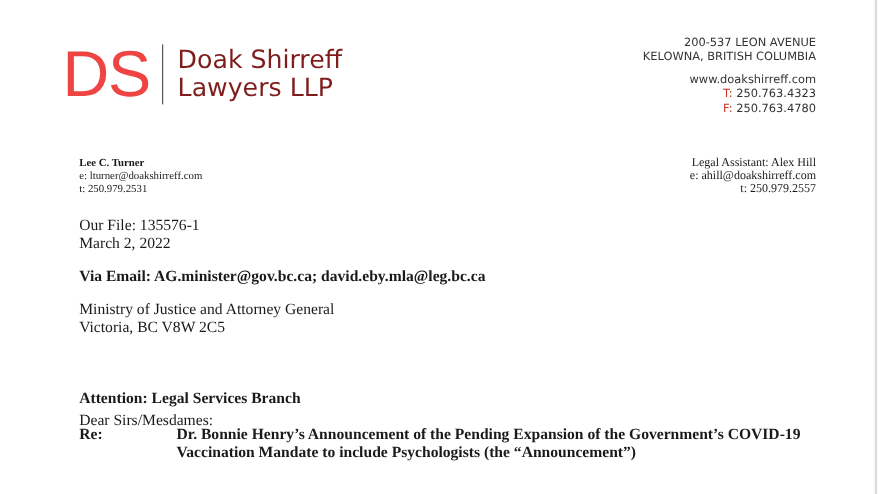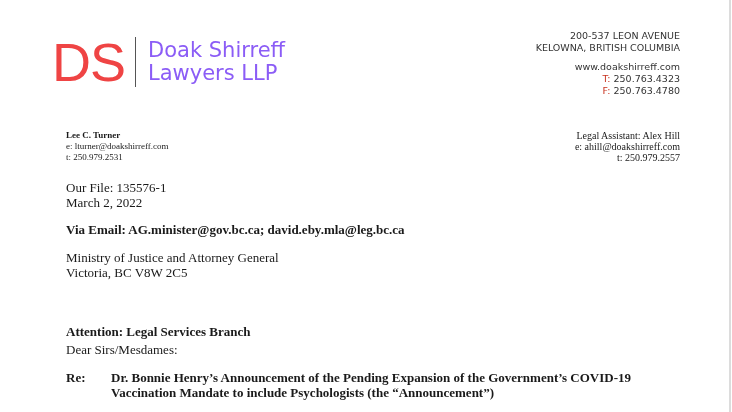--- a/index.html
+++ b/index.html
@@ -1,29 +1,29 @@
 <!DOCTYPE html>
 <html><head>
 <meta charset="utf-8">
 <style>
   html, body { margin:0; padding:0; }
   body { width:732px; height:412px; background:#ffffff; position:relative; overflow:hidden; font-family:"Liberation Serif", serif; color:#1a1a1a; }
   .page-edge { position:absolute; left:729px; top:0; width:2px; height:412px; background:#dcdcdc; }
   .logo { position:absolute; left:52px; top:34px; height:56px; display:flex; align-items:center; }
   .logo-ds { font-family:"Liberation Sans", sans-serif; font-size:54px; color:#ef4444; letter-spacing:-1px; line-height:1; font-weight:normal; }
   .logo-divider { width:1px; height:50px; background:#555; margin:0 12px 0 10px; }
-  .logo-name { font-family:"DejaVu Sans", sans-serif; font-size:21px; line-height:23px; color:#8b5cf6; }
+  .logo-name { font-family:"DejaVu Sans", sans-serif; font-size:21px; line-height:23px; color:#7f1d1d; }
   .firm-address { position:absolute; right:52px; top:30px; text-align:right; font-family:"DejaVu Sans", sans-serif; font-size:9.5px; line-height:12px; color:#333; }
   .firm-contact { margin-top:7px; }
   .red-label { color:#c8321e; }
   .sig-left { position:absolute; left:66px; top:130px; font-size:9px; line-height:11px; }
   .sig-right { position:absolute; right:52px; top:130px; font-size:10px; line-height:11px; text-align:right; }
   .bold { font-weight:bold; }
   .body-block { position:absolute; left:66px; font-size:13px; line-height:15px; }
-  .re-row { position:absolute; left:66px; top:370px; font-size:13px; line-height:15px; display:flex; }
+  .re-row { position:absolute; left:66px; top:354px; font-size:13px; line-height:15px; display:flex;gap:36px; }
   .re-label { width:45px; font-weight:bold; }
   .re-text { font-weight:bold; width:560px; }
   sup { font-size:8px; line-height:0; }
 </style>
 </head>
 <body>
 
 <div class="page-edge"></div>
 
 <div class="logo">

